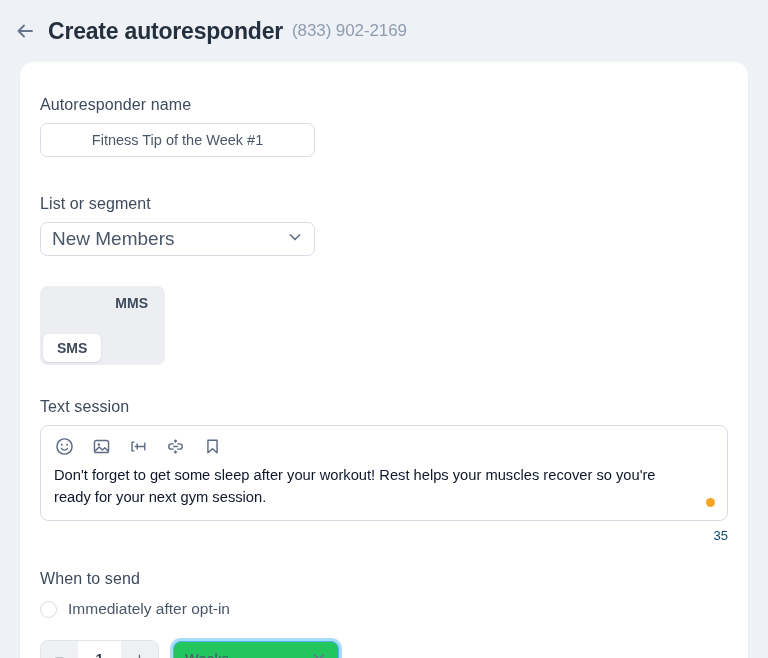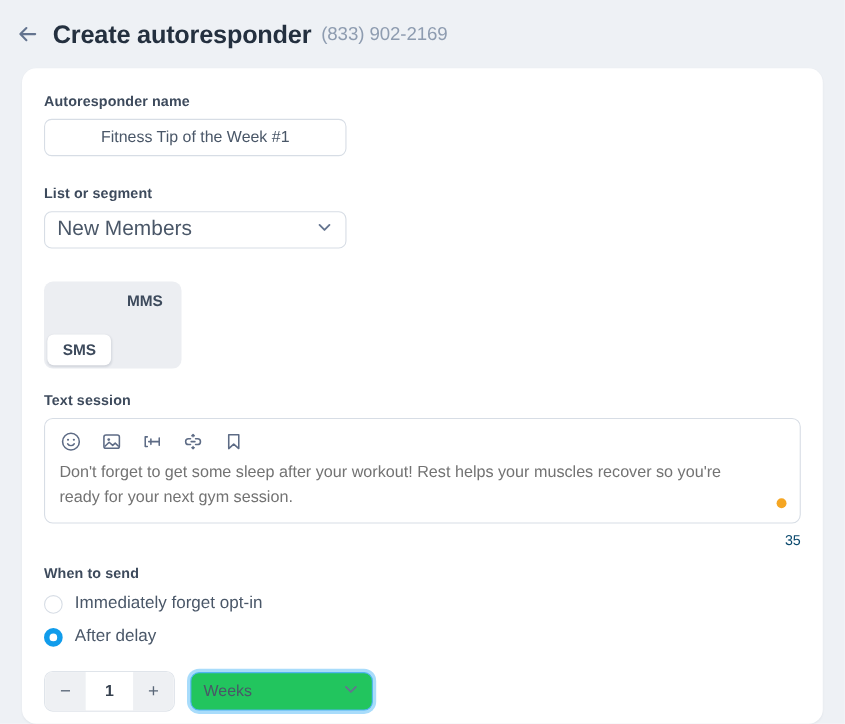--- a/index.html
+++ b/index.html
@@ -57,24 +57,24 @@
     width: 728px;
     min-height: 596px;
     background: #ffffff;
     border-radius: 13px;
     box-sizing: border-box;
     padding: 22px 20px 0 20px;
     box-shadow: 0 1px 2px rgba(20,35,60,0.05);
   }
 
   .field-label {
-    font-size: 13px;
-    font-weight: bold;
+    font-size: 16px;
+    font-weight: normal;
     color: #3d4a5c;
-    margin: 0 0 9px 0;
+    margin: 12px 0 9px 0;
     letter-spacing: 0.1px;
   }
 
   
   .text-input {
     width: 275px;
     height: 34px;
     border: 1px solid #d7dde5;
     border-radius: 7px;
     background: #fff;
@@ -161,21 +161,21 @@
     width: 20px;
     height: 20px;
     display: flex;
     align-items: center;
     justify-content: center;
     cursor: pointer;
   }
   .composer-text {
     font-size: 14.7px;
     line-height: 22px;
-    color: #737373;
+    color: #0f172a;
     padding-right: 20px;
     white-space: pre-wrap;
   }
   .status-dot {
     position: absolute;
     right: 12px;
     bottom: 13px;
     width: 9px;
     height: 9px;
     border-radius: 50%;
@@ -377,27 +377,23 @@
   </div>
   <div class="char-count">35</div>
 
   <div style="height:15px"></div>
 
   
   <div class="field-label">When to send</div>
 
   <div class="radio-row">
     <span class="radio"></span>
-    <span class="radio-label">Immediately forget opt-in</span>
-  </div>
-
-  <div class="radio-row">
-    <span class="radio checked"></span>
-    <span class="radio-label">After delay</span>
-  </div>
+    <span class="radio-label">Immediately after opt-in</span>
+  </div>
+
 
   
   <div class="delay-row">
     <div class="stepper">
       <div class="step-btn">−</div>
       <div class="step-val">1</div>
       <div class="step-btn">+</div>
     </div>
 
     <div class="unit-wrap">

